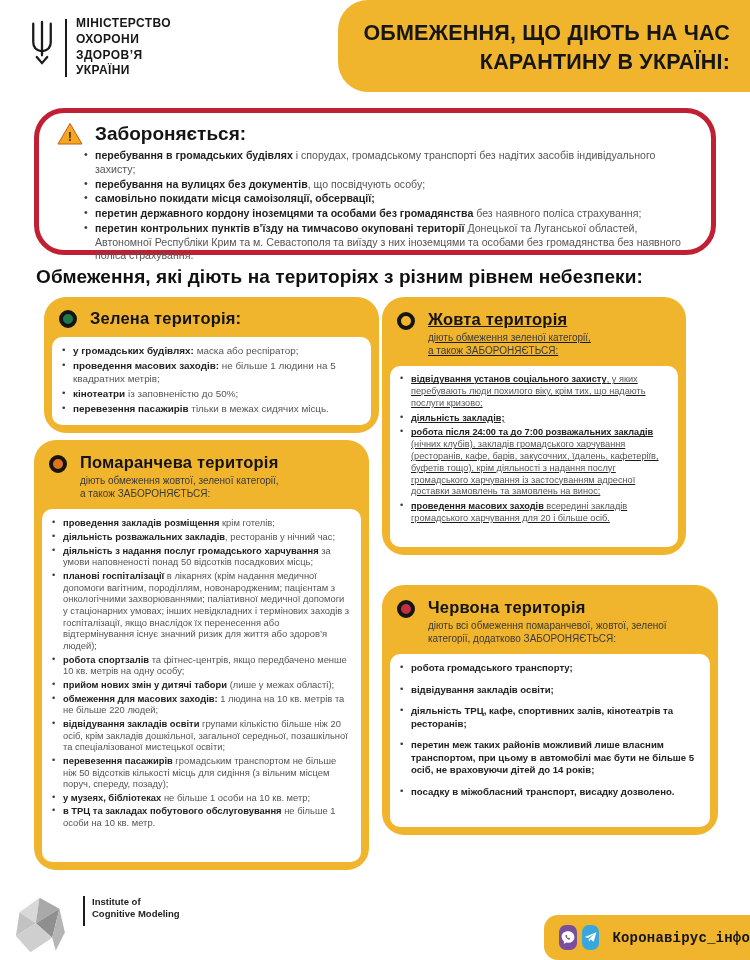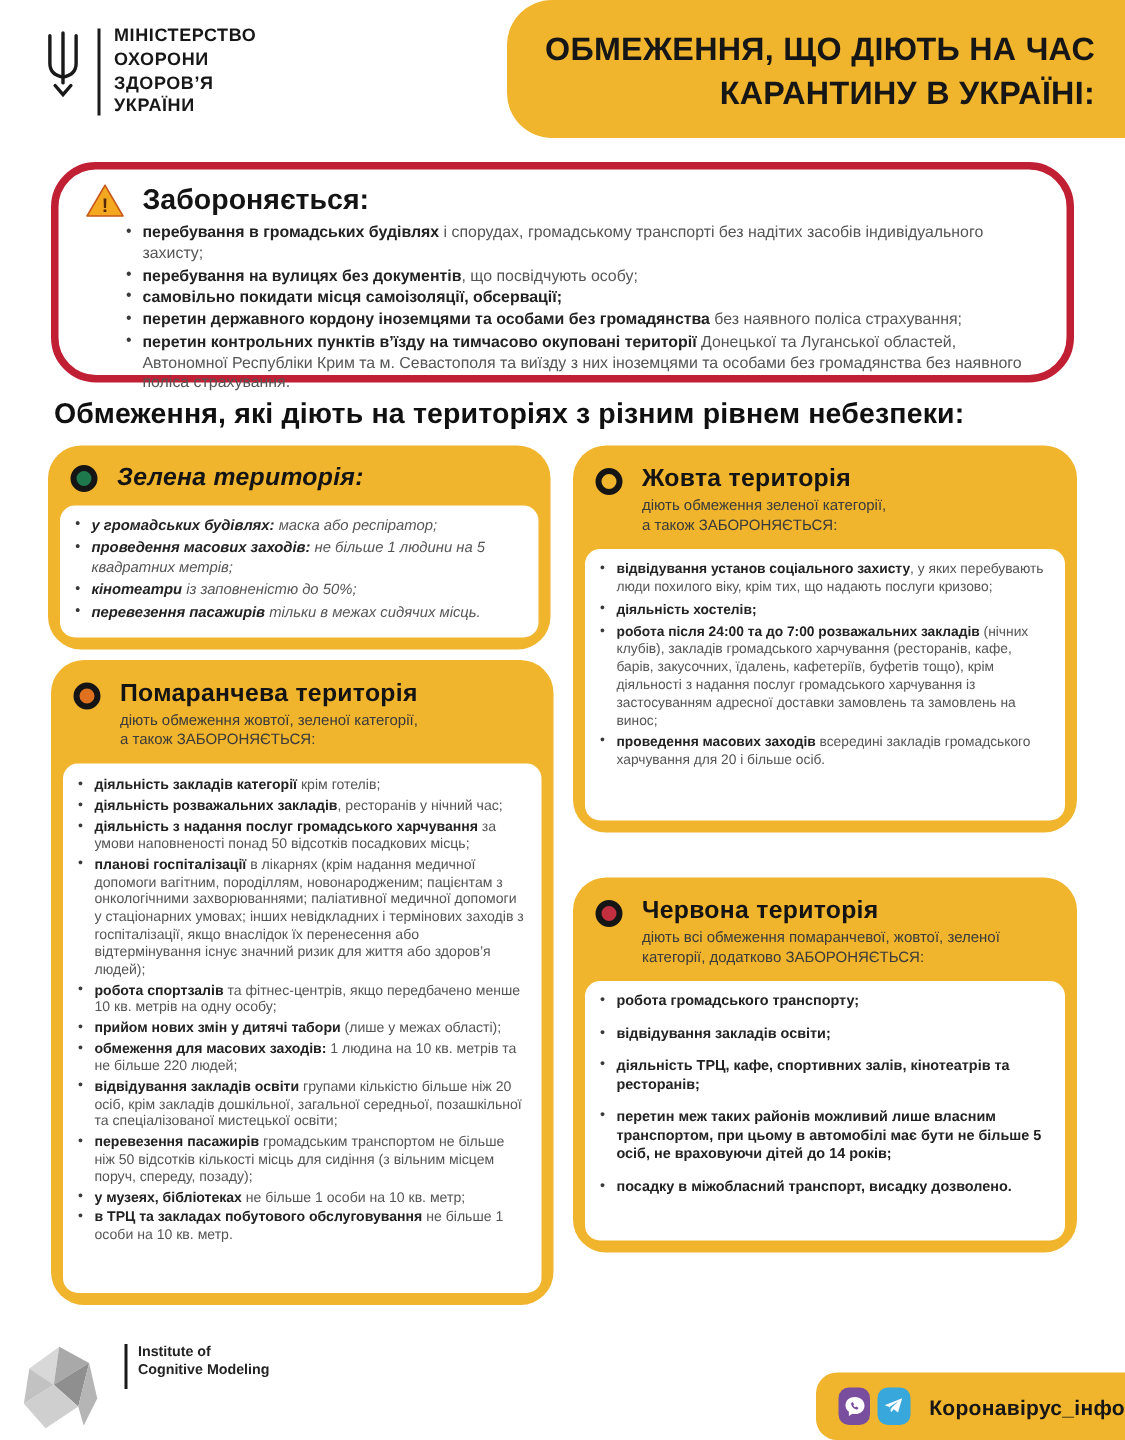--- a/index.html
+++ b/index.html
@@ -43,35 +43,35 @@
   .card-head.center{align-items:center;padding-top:11px;}
   .circle{flex:0 0 auto;width:18px;height:18px;border:4px solid #151515;border-radius:50%;margin-top:2px;}
   .circle-green{background:var(--green_circle);}
   .circle-yellow{background:transparent;}
   .circle-orange{background:var(--orange_circle);}
   .circle-red{background:var(--red_circle);}
   .card-title{font-size:16.5px;font-weight:800;color:#141414;letter-spacing:.2px;}
   .card-sub{font-size:10px;color:#3a3a3a;line-height:1.32;white-space:pre-line;margin-top:2px;}
   .card-sub:empty{display:none;}
   .card-body{flex:1;background:#fff;border-radius:10px;margin:3px 8px 8px;padding:8px 10px 8px 9px;}
-  .card-green{left:32px;top:297px;width:335px;height:136px;font-style:italic;}
+  .card-green{left:44px;top:297px;width:335px;height:136px;}
   .card-orange{left:34px;top:440px;width:335px;height:430px;}
-  .card-yellow{left:382px;top:297px;width:336px;height:258px;}
+  .card-yellow{left:382px;top:297px;width:304px;height:258px;text-decoration:underline;}
   .card-red{left:382px;top:585px;width:336px;height:250px;}
   .card-green   .card-body li{font-size:9.9px;line-height:1.3;margin-bottom:2px;}
   .card-yellow  .card-body li{font-size:9.2px;line-height:1.28;margin-bottom:3px;}
   .card-orange  .card-body li{font-size:9.4px;line-height:1.24;margin-bottom:2px;}
   .card-red     .card-body li{font-size:9.6px;line-height:1.3;margin-bottom:9px;}
 
   
   .institute{position:absolute;left:12px;top:896px;display:flex;align-items:flex-start;gap:7px;}
   .institute .vline{width:2px;height:30px;background:#1a1a1a;}
   .institute-text{font-size:9.5px;font-weight:700;line-height:1.3;color:#222;}
   .social-badge{position:absolute;right:0;top:915px;width:206px;height:45px;background:var(--yellow);
-    border-radius:14px 0 0 14px;display:flex;align-items:center;padding-left:15px;gap:5px;}
+    border-radius:14px 0 0 14px;display:flex;align-items:center;padding-left:15px;gap:5px;font-family:Liberation Mono, monospace;}
   .app-icon{width:25px;height:25px;border-radius:7px;display:flex;align-items:center;justify-content:center;}
   .app-icon.viber{background:var(--viber);}
   .app-icon.telegram{background:var(--telegram);}
   .social-handle{margin-left:8px;font-size:14px;font-weight:800;color:#161616;letter-spacing:.2px;}
 </style>
 </head>
 <body>
 
 <div class="page">
 
@@ -139,21 +139,21 @@
     <div class="card-head">
       <span class="circle circle-orange"></span>
       <div>
         <div class="card-title">Помаранчева територія</div>
         <div class="card-sub">діють обмеження жовтої, зеленої категорії,
 а також ЗАБОРОНЯЄТЬСЯ:</div>
       </div>
     </div>
     <div class="card-body">
       <ul class="bullets">
-          <li><span class="b">діяльність закладів категорії</span><span class="n"> крім готелів;</span></li>
+          <li><span class="b">проведення закладів розміщення</span><span class="n"> крім готелів;</span></li>
           <li><span class="b">діяльність розважальних закладів</span><span class="n">, ресторанів у нічний час;</span></li>
           <li><span class="b">діяльність з надання послуг громадського харчування</span><span class="n"> за умови наповненості понад 50 відсотків посадкових місць;</span></li>
           <li><span class="b">планові госпіталізації</span><span class="n"> в лікарнях (крім надання медичної допомоги вагітним, породіллям, новонародженим; пацієнтам з онкологічними захворюваннями; паліативної медичної допомоги у стаціонарних умовах; інших невідкладних і термінових заходів з госпіталізації, якщо внаслідок їх перенесення або відтермінування існує значний ризик для життя або здоров’я людей);</span></li>
           <li><span class="b">робота спортзалів</span><span class="n"> та фітнес-центрів, якщо передбачено менше 10 кв. метрів на одну особу;</span></li>
           <li><span class="b">прийом нових змін у дитячі табори</span><span class="n"> (лише у межах області);</span></li>
           <li><span class="b">обмеження для масових заходів:</span><span class="n"> 1 людина на 10 кв. метрів та не більше 220 людей;</span></li>
           <li><span class="b">відвідування закладів освіти</span><span class="n"> групами кількістю більше ніж 20 осіб, крім закладів дошкільної, загальної середньої, позашкільної та спеціалізованої мистецької освіти;</span></li>
           <li><span class="b">перевезення пасажирів</span><span class="n"> громадським транспортом не більше ніж 50 відсотків кількості місць для сидіння (з вільним місцем поруч, спереду, позаду);</span></li>
           <li><span class="b">у музеях, бібліотеках</span><span class="n"> не більше 1 особи на 10 кв. метр;</span></li>
           <li><span class="b">в ТРЦ та закладах побутового обслуговування</span><span class="n"> не більше 1 особи на 10 кв. метр.</span></li>
@@ -166,21 +166,21 @@
       <span class="circle circle-yellow"></span>
       <div>
         <div class="card-title">Жовта територія</div>
         <div class="card-sub">діють обмеження зеленої категорії,
 а також ЗАБОРОНЯЄТЬСЯ:</div>
       </div>
     </div>
     <div class="card-body">
       <ul class="bullets">
           <li><span class="b">відвідування установ соціального захисту</span><span class="n">, у яких перебувають люди похилого віку, крім тих, що надають послуги кризово;</span></li>
-          <li><span class="b">діяльність хостелів;</span></li>
+          <li><span class="b">діяльність закладів;</span></li>
           <li><span class="b">робота після 24:00 та до 7:00 розважальних закладів</span><span class="n"> (нічних клубів), закладів громадського харчування (ресторанів, кафе, барів, закусочних, їдалень, кафетеріїв, буфетів тощо), крім діяльності з надання послуг громадського харчування із застосуванням адресної доставки замовлень та замовлень на винос;</span></li>
           <li><span class="b">проведення масових заходів</span><span class="n"> всередині закладів громадського харчування для 20 і більше осіб.</span></li>
         </ul>
     </div>
   </section>
 
   <section class="card card-red">
     <div class="card-head">
       <span class="circle circle-red"></span>
       <div>

